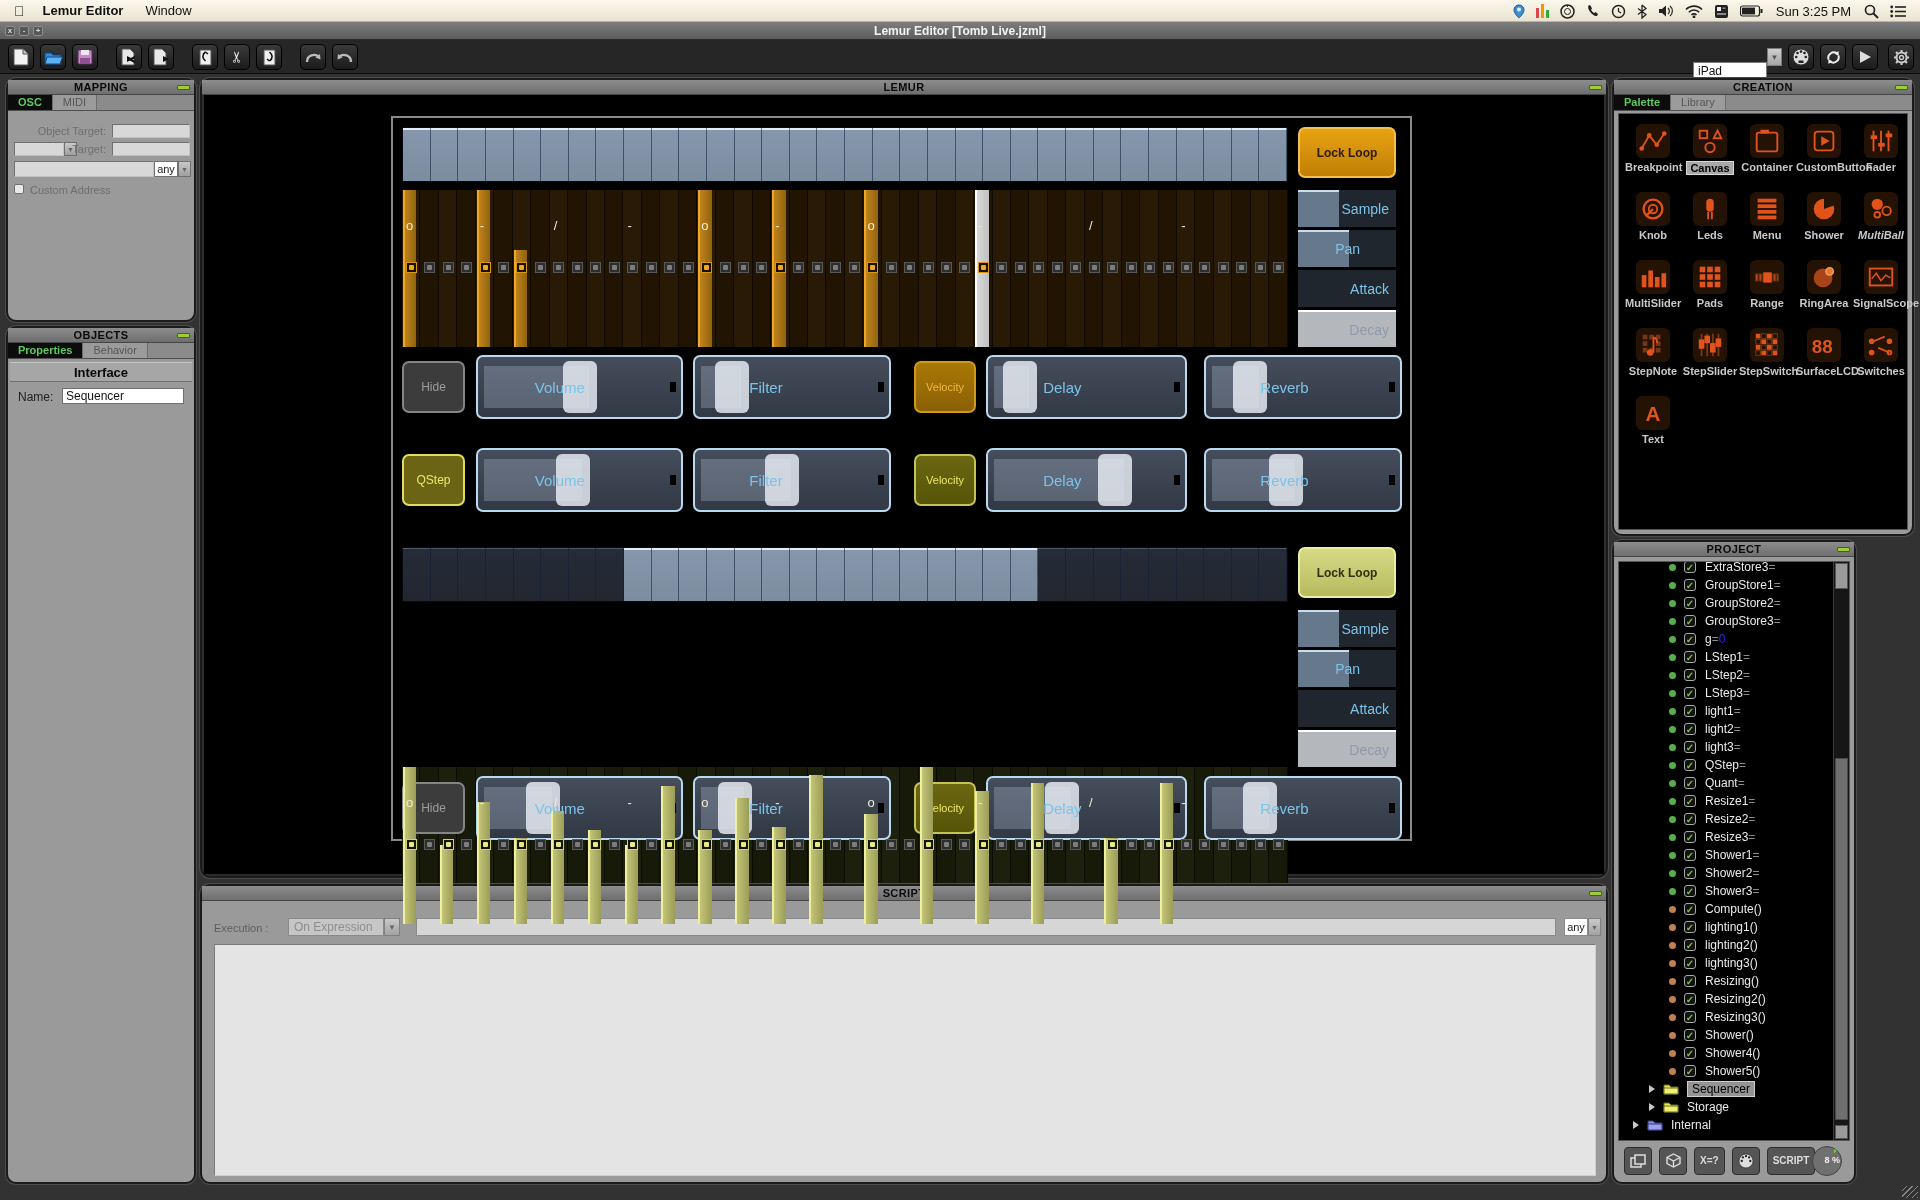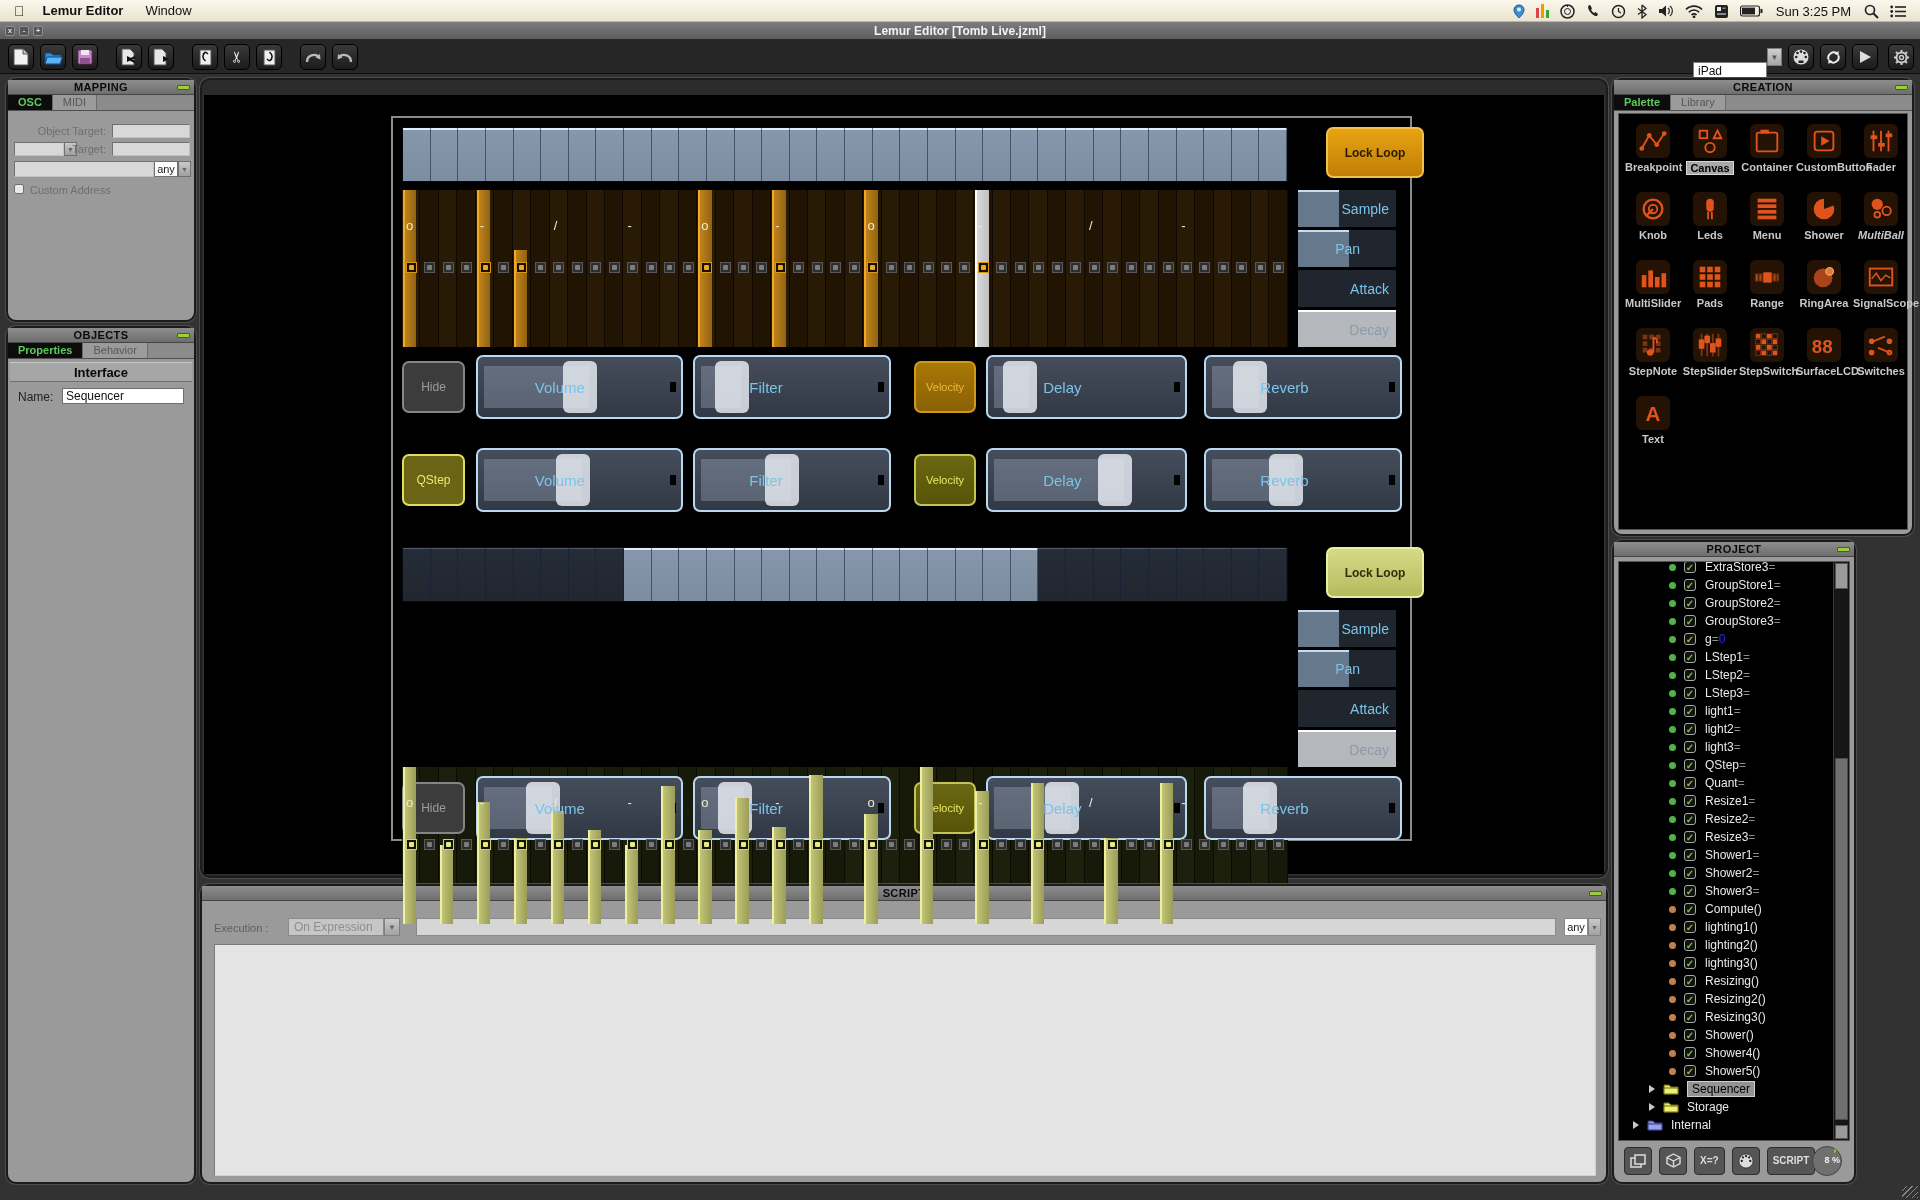--- a/index.html
+++ b/index.html
@@ -93,21 +93,21 @@
   .ssym{position:absolute;top:28px;font-size:13px;color:#f2ecd2;z-index:3;}
   .sw{position:absolute;top:72px;width:11px;height:11px;border:1px solid #585858;background:#2e2e2e;z-index:3;
     display:flex;align-items:center;justify-content:center;}
   .sw i{display:block;width:5px;height:5px;background:#7c7c7c;border-radius:1px;}
   .sw.on-or{border-color:#d89818;background:#1a1000;}
   .sw.on-or i{background:#f0a820;}
   .sw.on-ol{border-color:#d0d470;background:#141402;}
   .sw.on-ol i{background:#e6ea84;}
 
   .lockbtn{width:98px;height:51px;border-radius:7px;display:flex;align-items:center;justify-content:center;
-    font-size:12px;font-weight:bold;margin-left:28px;}
+    font-size:12px;font-weight:bold;}
   .lock-or{background:linear-gradient(#e8a312,#c07e06);border:2px solid #f2c04e;color:#2a1c02;}
   .lock-ol{background:linear-gradient(#d6da86,#b6ba5e);border:2px solid #eaeea2;color:#30300a;}
 
   .strip{position:relative;width:98px;height:37px;margin-bottom:3px;background:#20262e;overflow:hidden;}
   .strip .fillbar{position:absolute;left:0;top:0;bottom:0;background:#66788c;border-top:2px solid #cbdcec;}
   .strip .slabel{position:absolute;top:0;bottom:0;display:flex;align-items:center;font-size:14px;color:#7ac4ea;z-index:2;}
   .strip.max{background:#b4b8bc;border-top:2px solid #fff;}
   .strip.max .slabel{color:#8e9aab;}
 
   .frow{position:absolute;}
@@ -419,20 +419,23 @@
       <div class="tab">Behavior</div>
     </div>
     <div id="iface-bar">Interface</div>
     <div id="name-row">
       <span>Name:</span>
       <div id="name-input">Sequencer</div>
     </div>
   </div>
 
   <div class="panel" id="lemur-panel">
+    <div class="phead">
+      <span>LEMUR</span><span class="pdash"></span>
+    </div>
     <div id="lemur-body">
       <div id="seqframe">
         <div class="unit range" id="range1" style="height: 55px;">
             <div class="rcell lit"></div>
             <div class="rcell lit"></div>
             <div class="rcell lit"></div>
             <div class="rcell lit"></div>
             <div class="rcell lit"></div>
             <div class="rcell lit"></div>
             <div class="rcell lit"></div>

